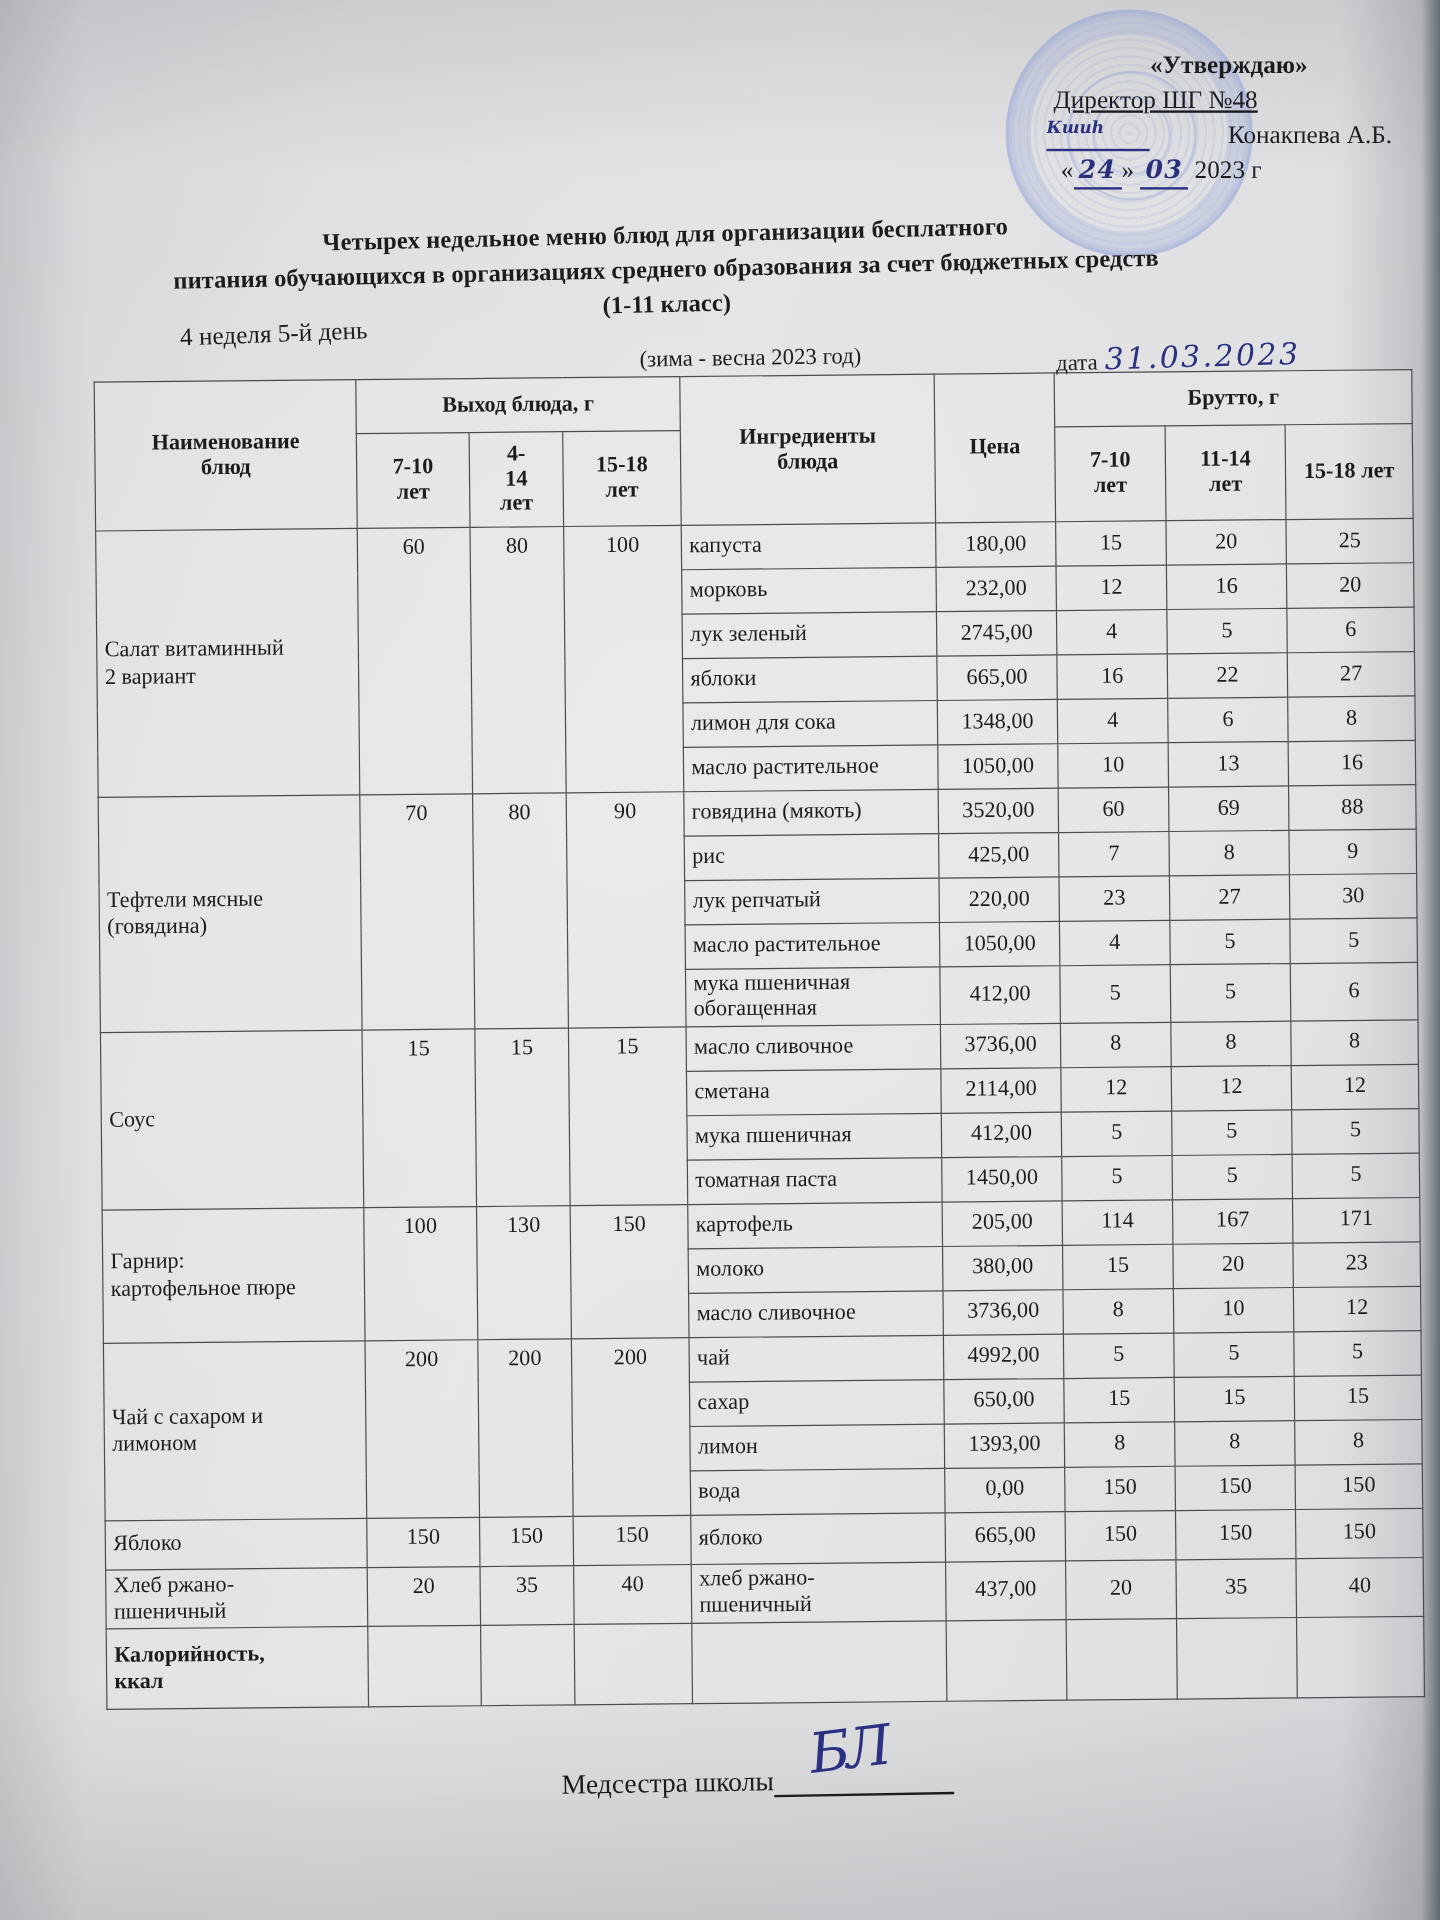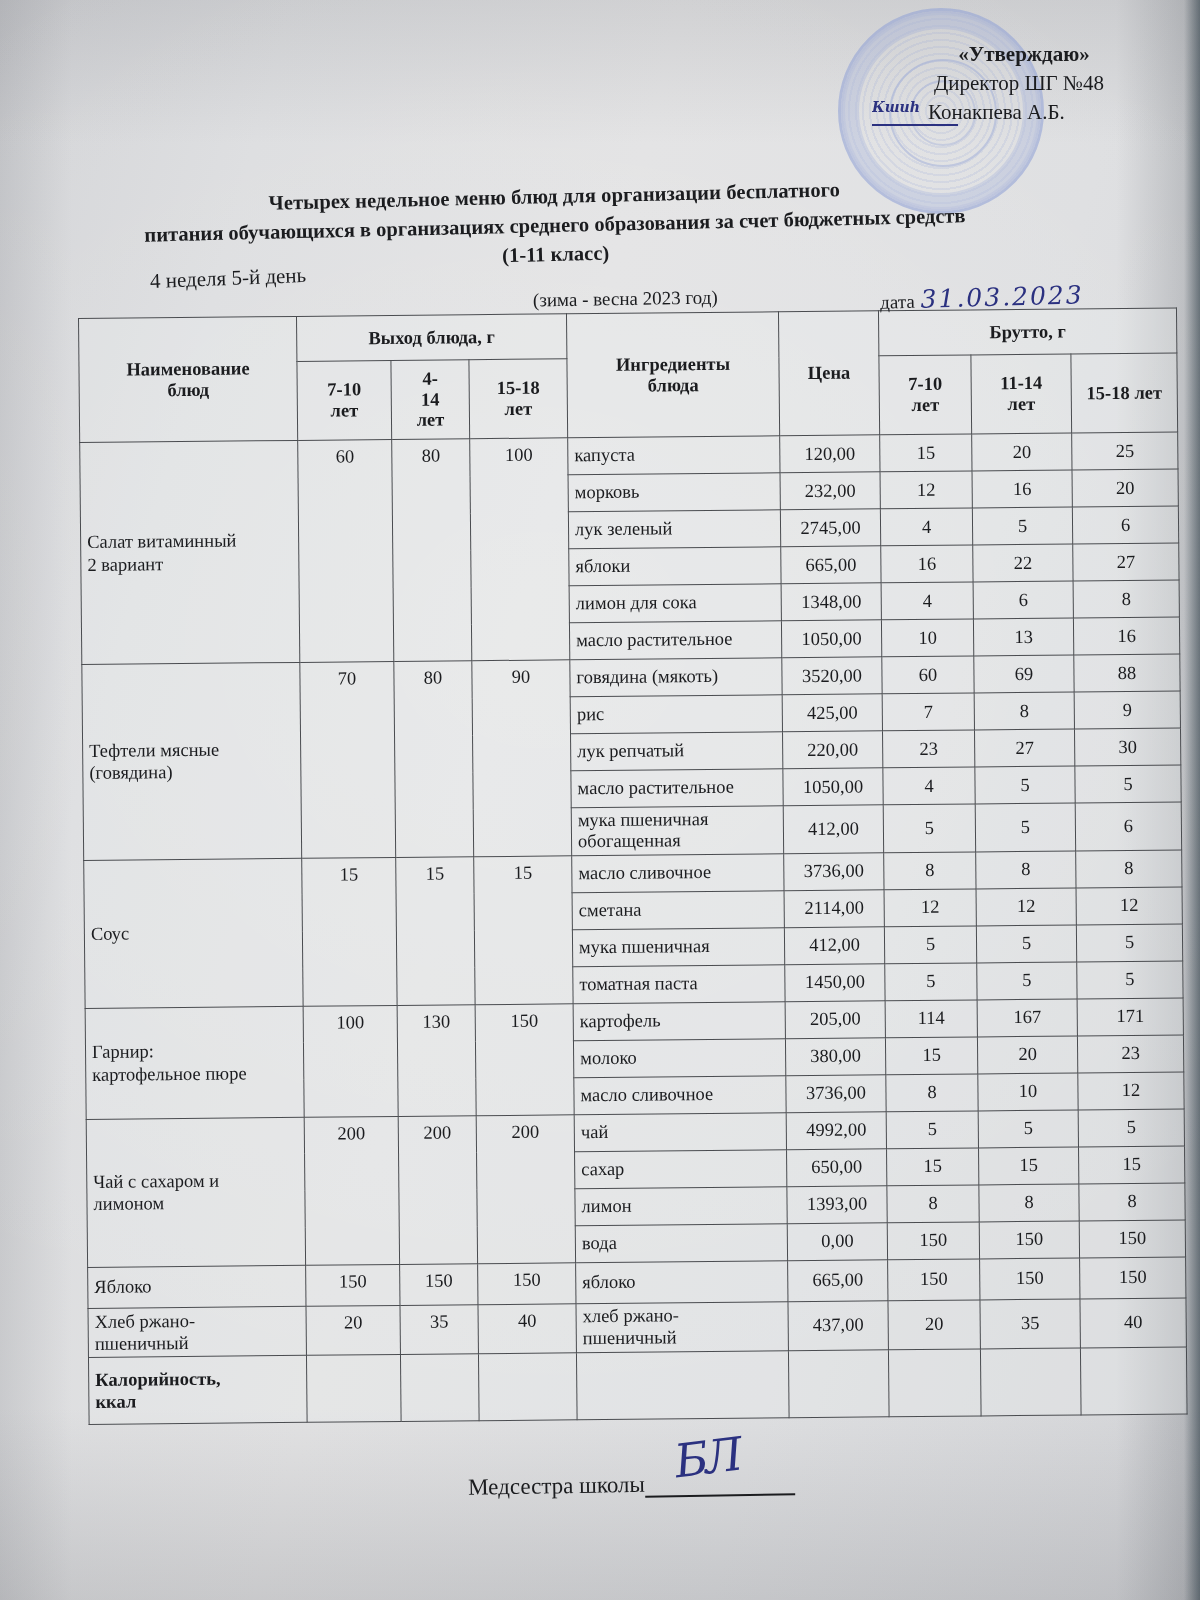--- a/index.html
+++ b/index.html
@@ -83,22 +83,22 @@
     left: 860px;
     top: 40px;
     width: 300px;
     z-index: 3;
     text-align: left;
     font-size: 21px;
     line-height: 1.38;
     font-weight: bold;
   }
   .approve .ln1 { text-align: center; padding-left: 28px;}
-  .approve .ln2 { text-align: center; padding-left: 18px; font-weight: normal;}
-  .approve .ln3 { padding-left: 68px; font-weight: normal;}
+  .approve .ln2 { padding-left: 18px; font-weight: normal; text-decoration: underline;}
+  .approve .ln3 { padding-left: 68px; font-weight: normal; text-align: right;}
   .approve .ln4 { padding-left: 24px; font-weight: normal;}
   .hand {
     font-family: "DejaVu Serif", serif;
     font-style: italic;
     color: #2a2f7a;
     font-weight: bold;
     letter-spacing: 1px;
   }
   .sig-dir {
     position: absolute;
@@ -246,20 +246,25 @@
 
   <div class="stamp">
     <div class="stamp-inner"></div>
     <div class="stamp-inner2"></div>
   </div>
 
   <div class="approve">
     <div class="ln1">«Утверждаю»</div>
     <div class="ln2">Директор ШГ №48</div>
     <div class="ln3">Конакпева А.Б.</div>
+    <div class="ln4">
+      <span>«</span><span class="hand ul-sm">24</span><span>»</span>
+      <span class="hand ul-sm">03</span>
+      <span>2023 г</span>
+    </div>
     <div class="sig-dir">Кшиh</div>
   </div>
 
   <div class="title">
     <div class="l1">Четырех недельное меню блюд для организации бесплатного</div>
     <div class="l2">питания обучающихся в организациях среднего образования за счет бюджетных средств</div>
     <div class="l3">(1-11 класс)</div>
   </div>
 
   <div class="weekday">4 неделя 5-й день</div>
@@ -323,21 +328,21 @@
       <tbody id="tbody">
           <tr class="datarow">
             <td class="dish" rowspan="6">
               <div>Салат витаминный</div>
               <div>2 вариант</div>
             </td>
             <td class="num" rowspan="6" style="vertical-align: top; padding-top: 6px;">60</td>
             <td class="num" rowspan="6" style="vertical-align: top; padding-top: 6px;">80</td>
             <td class="num" rowspan="6" style="vertical-align: top; padding-top: 6px;">100</td>
             <td class="ingr">капуста</td>
-            <td class="price">120,00</td>
+            <td class="price">180,00</td>
             <td class="br">15</td>
             <td class="br">20</td>
             <td class="br">25</td>
           </tr>
           <tr class="datarow">
             <td class="ingr">морковь</td>
             <td class="price">232,00</td>
             <td class="br">12</td>
             <td class="br">16</td>
             <td class="br">20</td>

